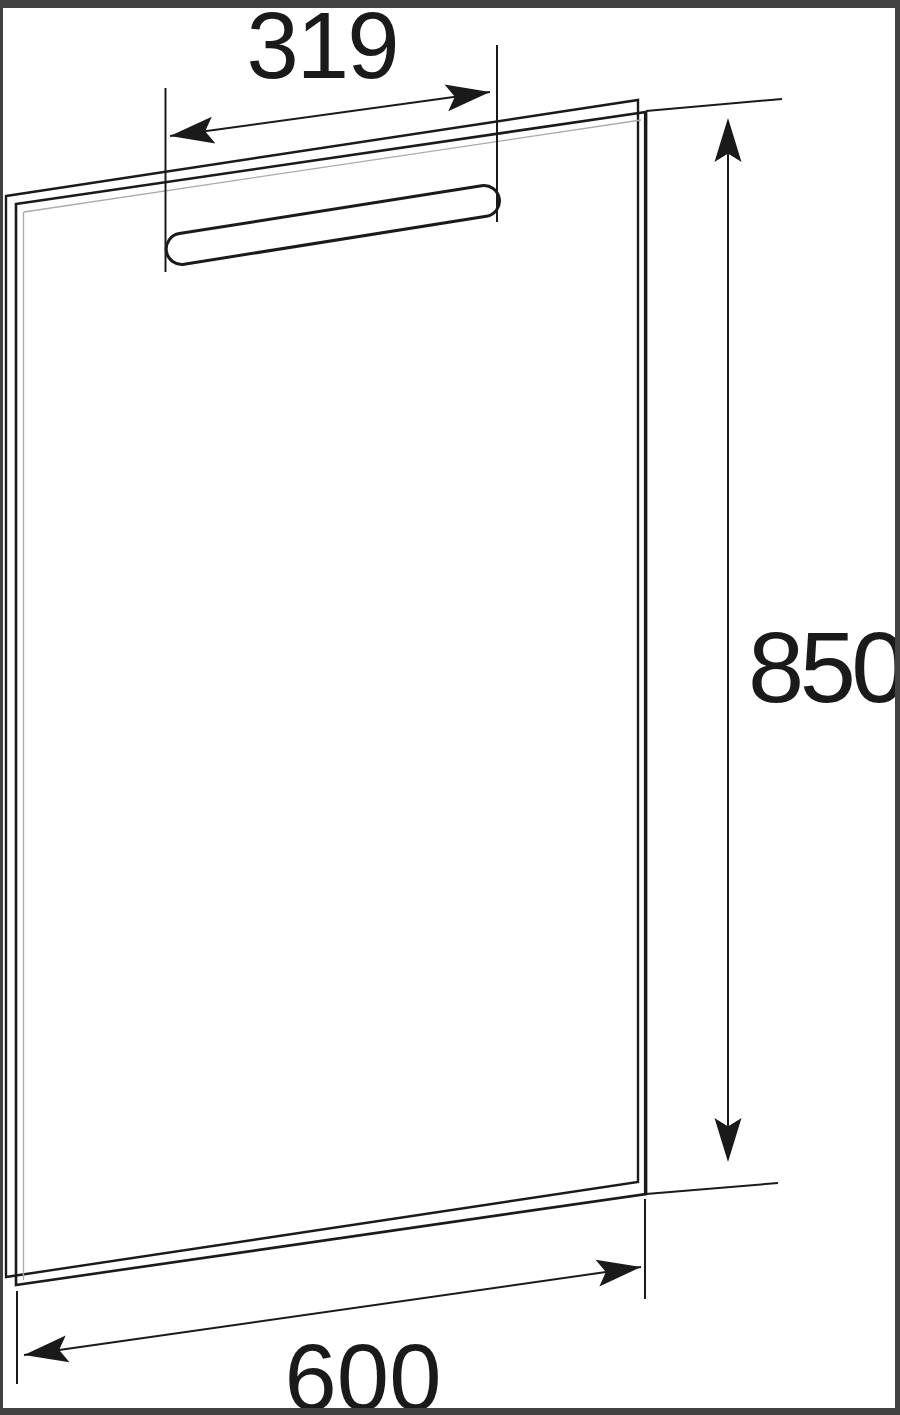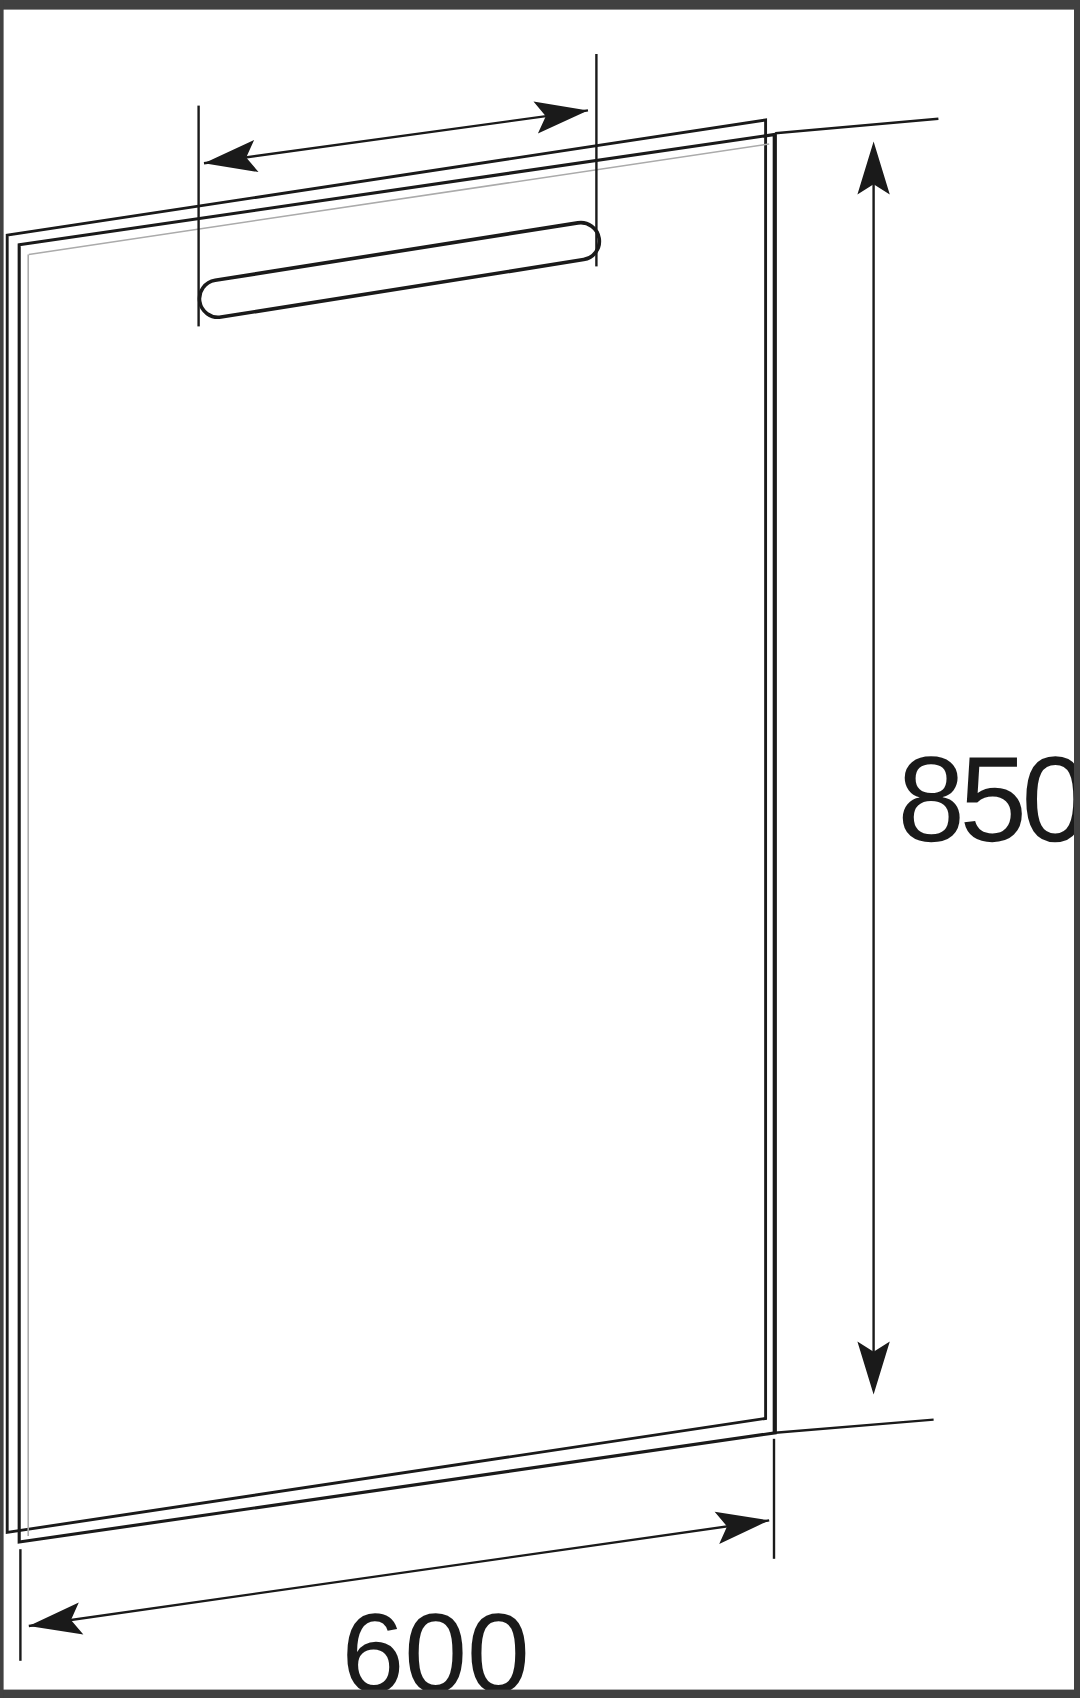--- a/index.html
+++ b/index.html
@@ -36,20 +36,21 @@
 </head>
 <body>
 
 <div id="stage">
 
   <div id="frame-top" class="frame-bar"></div>
   <div id="frame-bottom" class="frame-bar"></div>
   <div id="frame-left" class="frame-bar"></div>
   <div id="frame-right" class="frame-bar"></div>
 
+  <div id="label-319" class="dim-label">319</div>
   <div id="label-850" class="dim-label">850</div>
   <div id="label-600" class="dim-label">600</div>
 
   <svg id="drawing-svg" width="900" height="1415" viewBox="0 0 900 1415">
     <defs>
       <path id="arrow-dart" d="M0,0 L-44,13.5 L-35.5,0 L-44,-13.5 Z"></path>
     </defs>
 
     <g stroke="#1a1a1a" fill="none">
 

